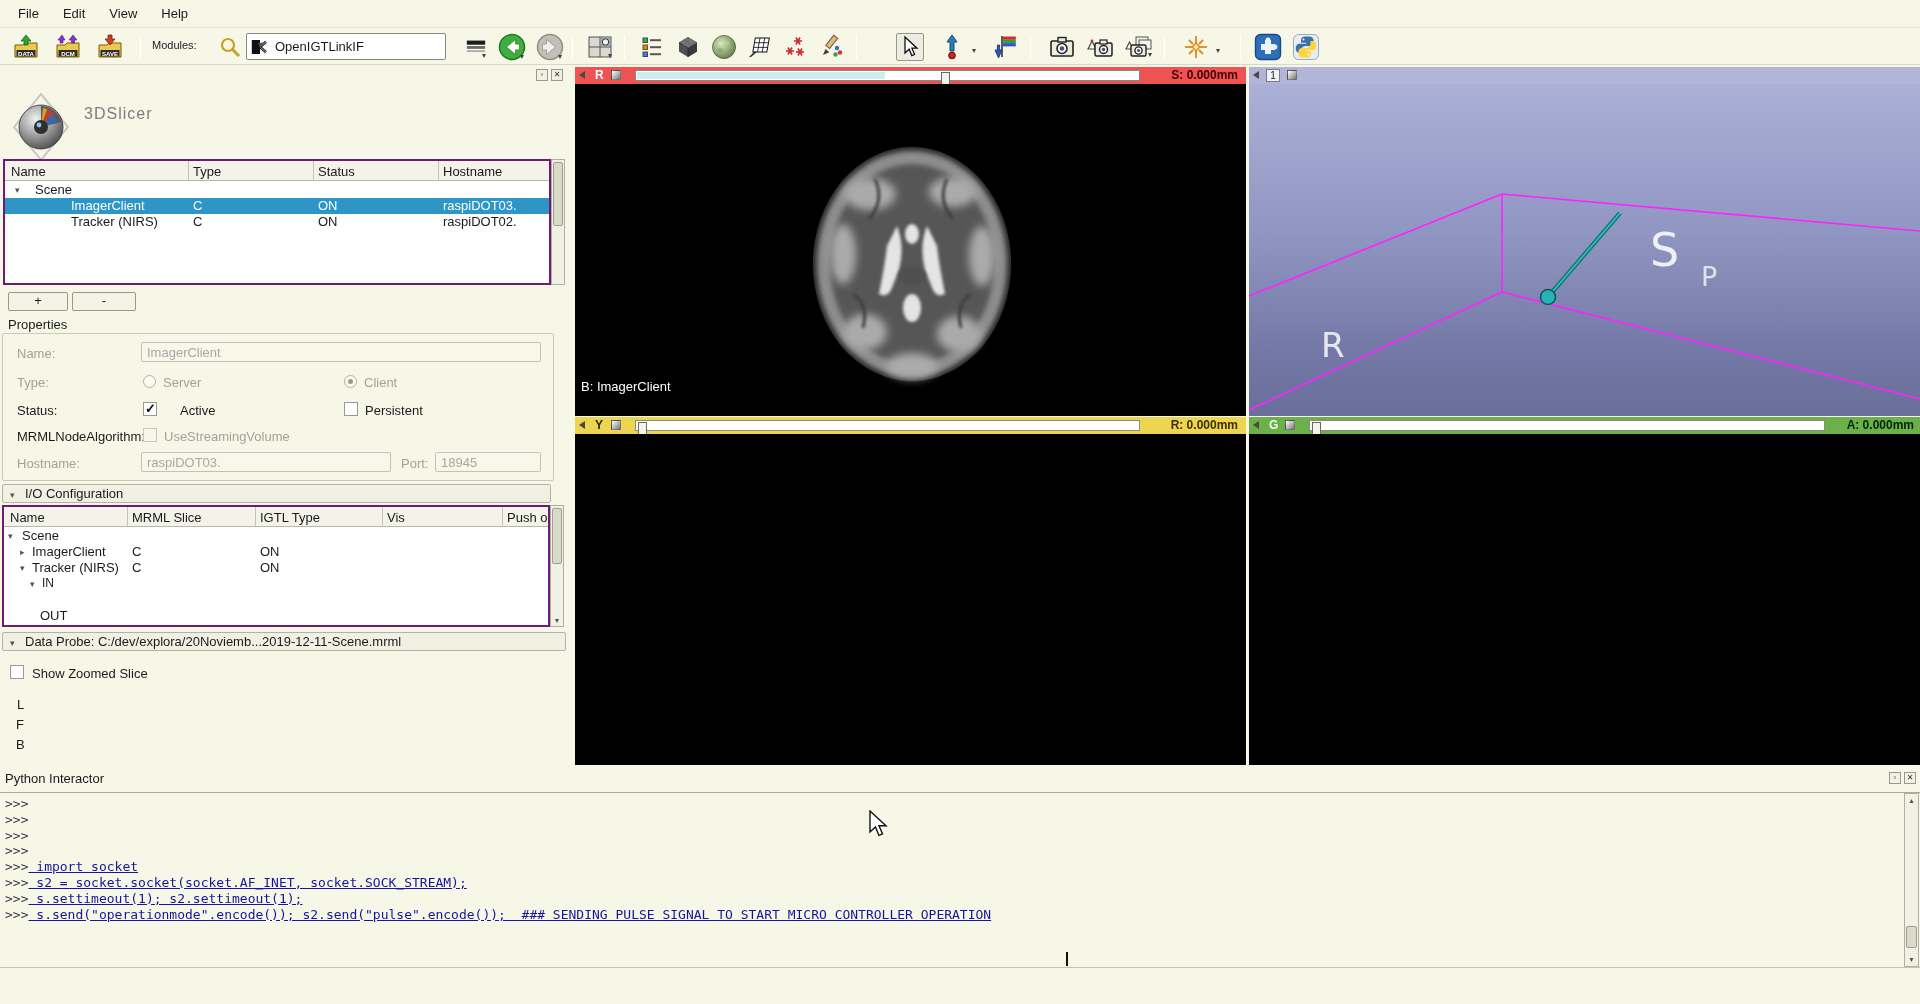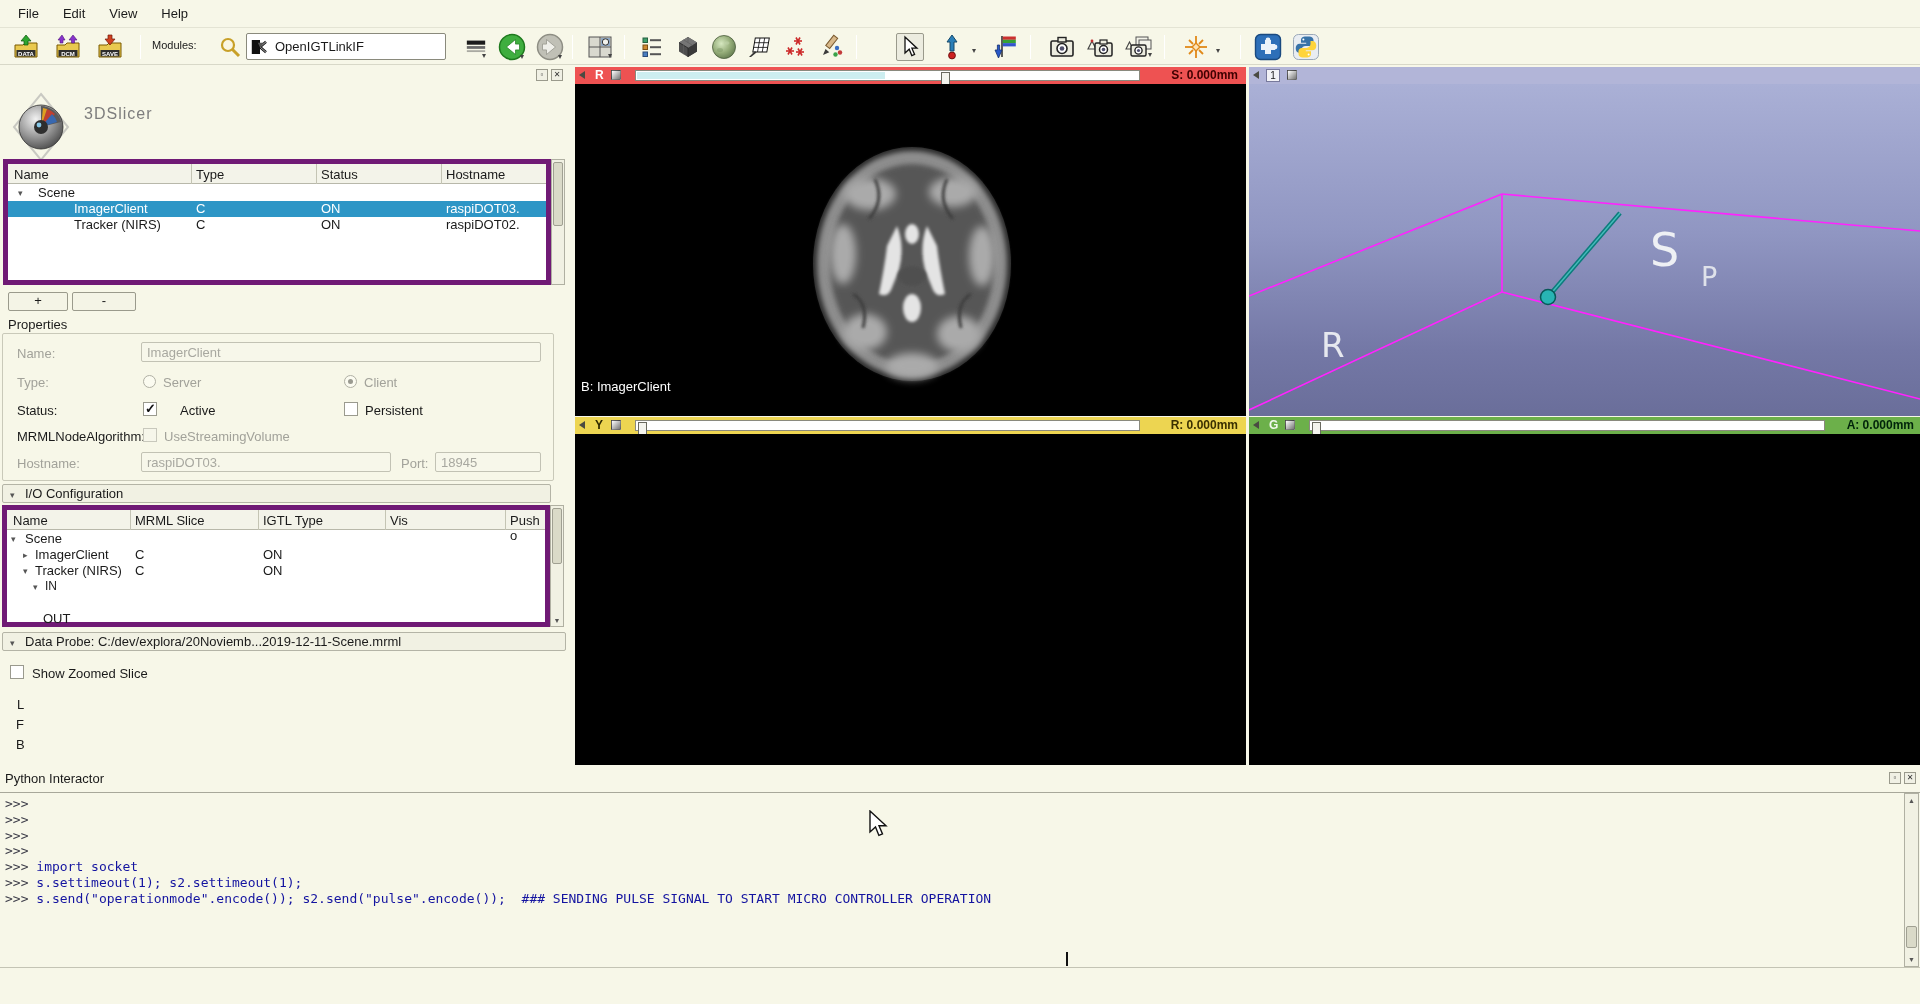--- a/index.html
+++ b/index.html
@@ -26,21 +26,21 @@
               padding:0 4px; gap:6px; }
   .modcombo .caret { margin-left:auto; font-size:9px; color:#555; padding:0 4px;
                      border-left:1px solid #ccc; }
 
   
   .lpanel { left:0; top:65px; width:568px; height:700px; }
   .dockbtn { position:absolute; width:12px; height:12px; border:1px solid #9a9a8c;
              background:#f0f0e4; font-size:8px; line-height:10px; text-align:center; color:#333; }
   .logo-text { font-size:16px; color:#7d7d7d; letter-spacing:1px; }
 
-  .tbl { position:absolute; background:#fff; border:5px solid #701a75; }
+  .tbl { position:absolute; background:#fff; border:2px solid #701a75; }
   .tbl-head { position:absolute; left:0; top:0; right:0; height:20px; background:#f3f3e9;
               border-bottom:1px solid #b8b8aa; }
   .tbl-head span { position:absolute; top:3px; font-size:13px; }
   .colsep { position:absolute; top:0; width:1px; height:20px; background:#c4c4b4; }
   .trow { position:absolute; left:0; right:0; height:16px; font-size:13px; }
   .trow span { position:absolute; top:0; white-space:nowrap; }
   .trow.sel { background:var(--sel,#2e96c6); color:#fff; }
   .tri { font-size:9px; color:#555; }
 
   .vsb { position:absolute; width:14px; background:#f1f1e3; border:1px solid #b0b0a2; }
@@ -87,21 +87,21 @@
   .view { position:absolute; background:#000; }
   .corner-label { position:absolute; left:6px; bottom:22px; color:#fff; font-size:13px; }
 
   
   .py-title { position:absolute; font-size:13px; }
   .console { position:absolute; left:0; top:792px; width:1920px; height:175px;
              background:var(--bg,#f7f7e8); border-top:1px solid #a8a89a;
              font-family:"DejaVu Sans Mono", monospace; font-size:13px; overflow:hidden; }
   .cline { height:15.8px; white-space:pre; padding-left:5px; }
   .cline .pr { color:#3c3c48; }
-  .cline .cd { color:var(--code,#1414a0); }
+  .cline .cd { color:var(--code,#1414a0);text-decoration:underline; }
   .caret { position:absolute; width:2px; height:14px; background:#111; }
 
   .statusbar { position:absolute; left:0; top:967px; width:1920px; height:37px;
                border-top:1px solid #c4c4b4; }
 </style>
 </head>
 <body>
 
 <div class="abs menubar">
   <span class="menu-item">File</span>
@@ -632,20 +632,21 @@
 <div class="dockbtn" style="left:1889px; top:772px">▫</div>
 <div class="dockbtn" style="left:1904px; top:772px">✕</div>
 
 <div class="console">
   <div style="padding-top:3px">
     <div class="cline"><span class="pr">&gt;&gt;&gt;</span><span class="cd"></span></div>
     <div class="cline"><span class="pr">&gt;&gt;&gt;</span><span class="cd"></span></div>
     <div class="cline"><span class="pr">&gt;&gt;&gt;</span><span class="cd"></span></div>
     <div class="cline"><span class="pr">&gt;&gt;&gt;</span><span class="cd"></span></div>
     <div class="cline"><span class="pr">&gt;&gt;&gt;</span><span class="cd"> import socket</span></div>
+    <div class="cline"><span class="pr">&gt;&gt;&gt;</span><span class="cd"> s2 = socket.socket(socket.AF_INET, socket.SOCK_STREAM);</span></div>
     <div class="cline"><span class="pr">&gt;&gt;&gt;</span><span class="cd"> s.settimeout(1); s2.settimeout(1);</span></div>
     <div class="cline"><span class="pr">&gt;&gt;&gt;</span><span class="cd"> s.send("operationmode".encode()); s2.send("pulse".encode());  ### SENDING PULSE SIGNAL TO START MICRO CONTROLLER OPERATION</span></div>
   </div>
   <div class="caret" style="left:1066px; top:159px"></div>
 </div>
 <div class="vsb" style="left:1904px; top:793px; height:174px; width:15px">
   <div class="ar" style="top:3px">▲</div>
   <div class="thumb" style="top:132px; height:22px"></div>
   <div class="ar" style="bottom:3px">▼</div>
 </div>

